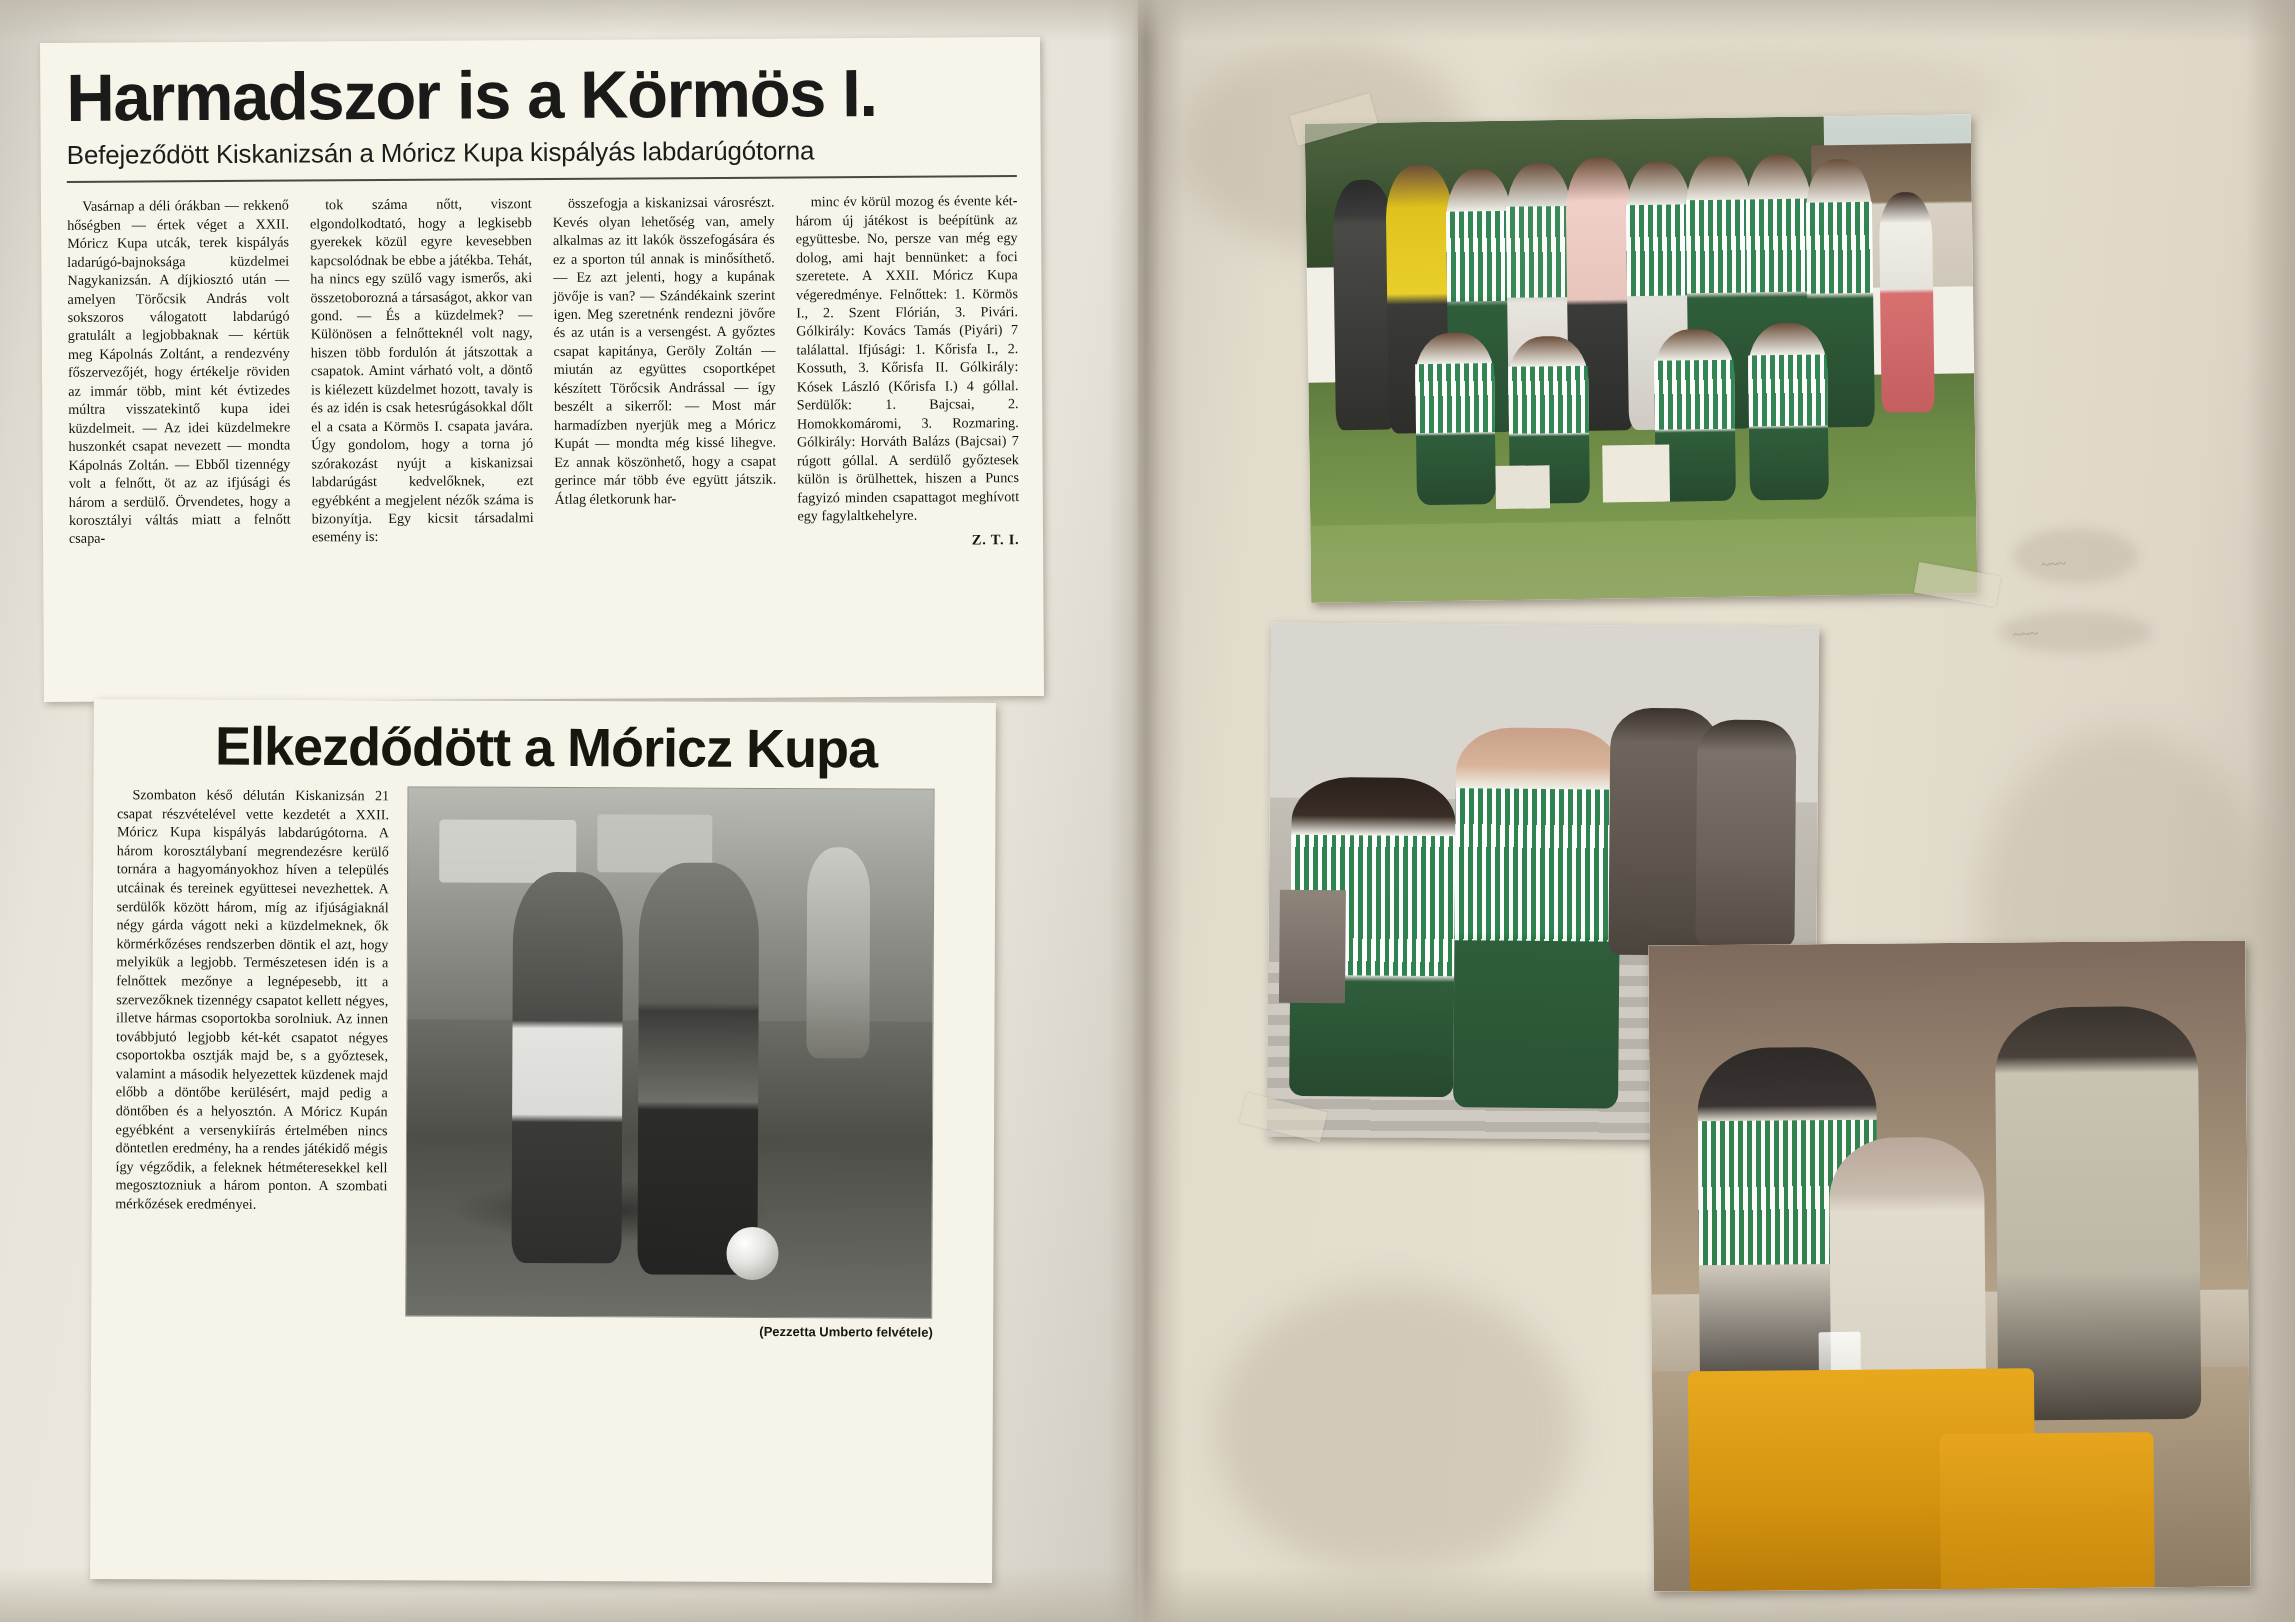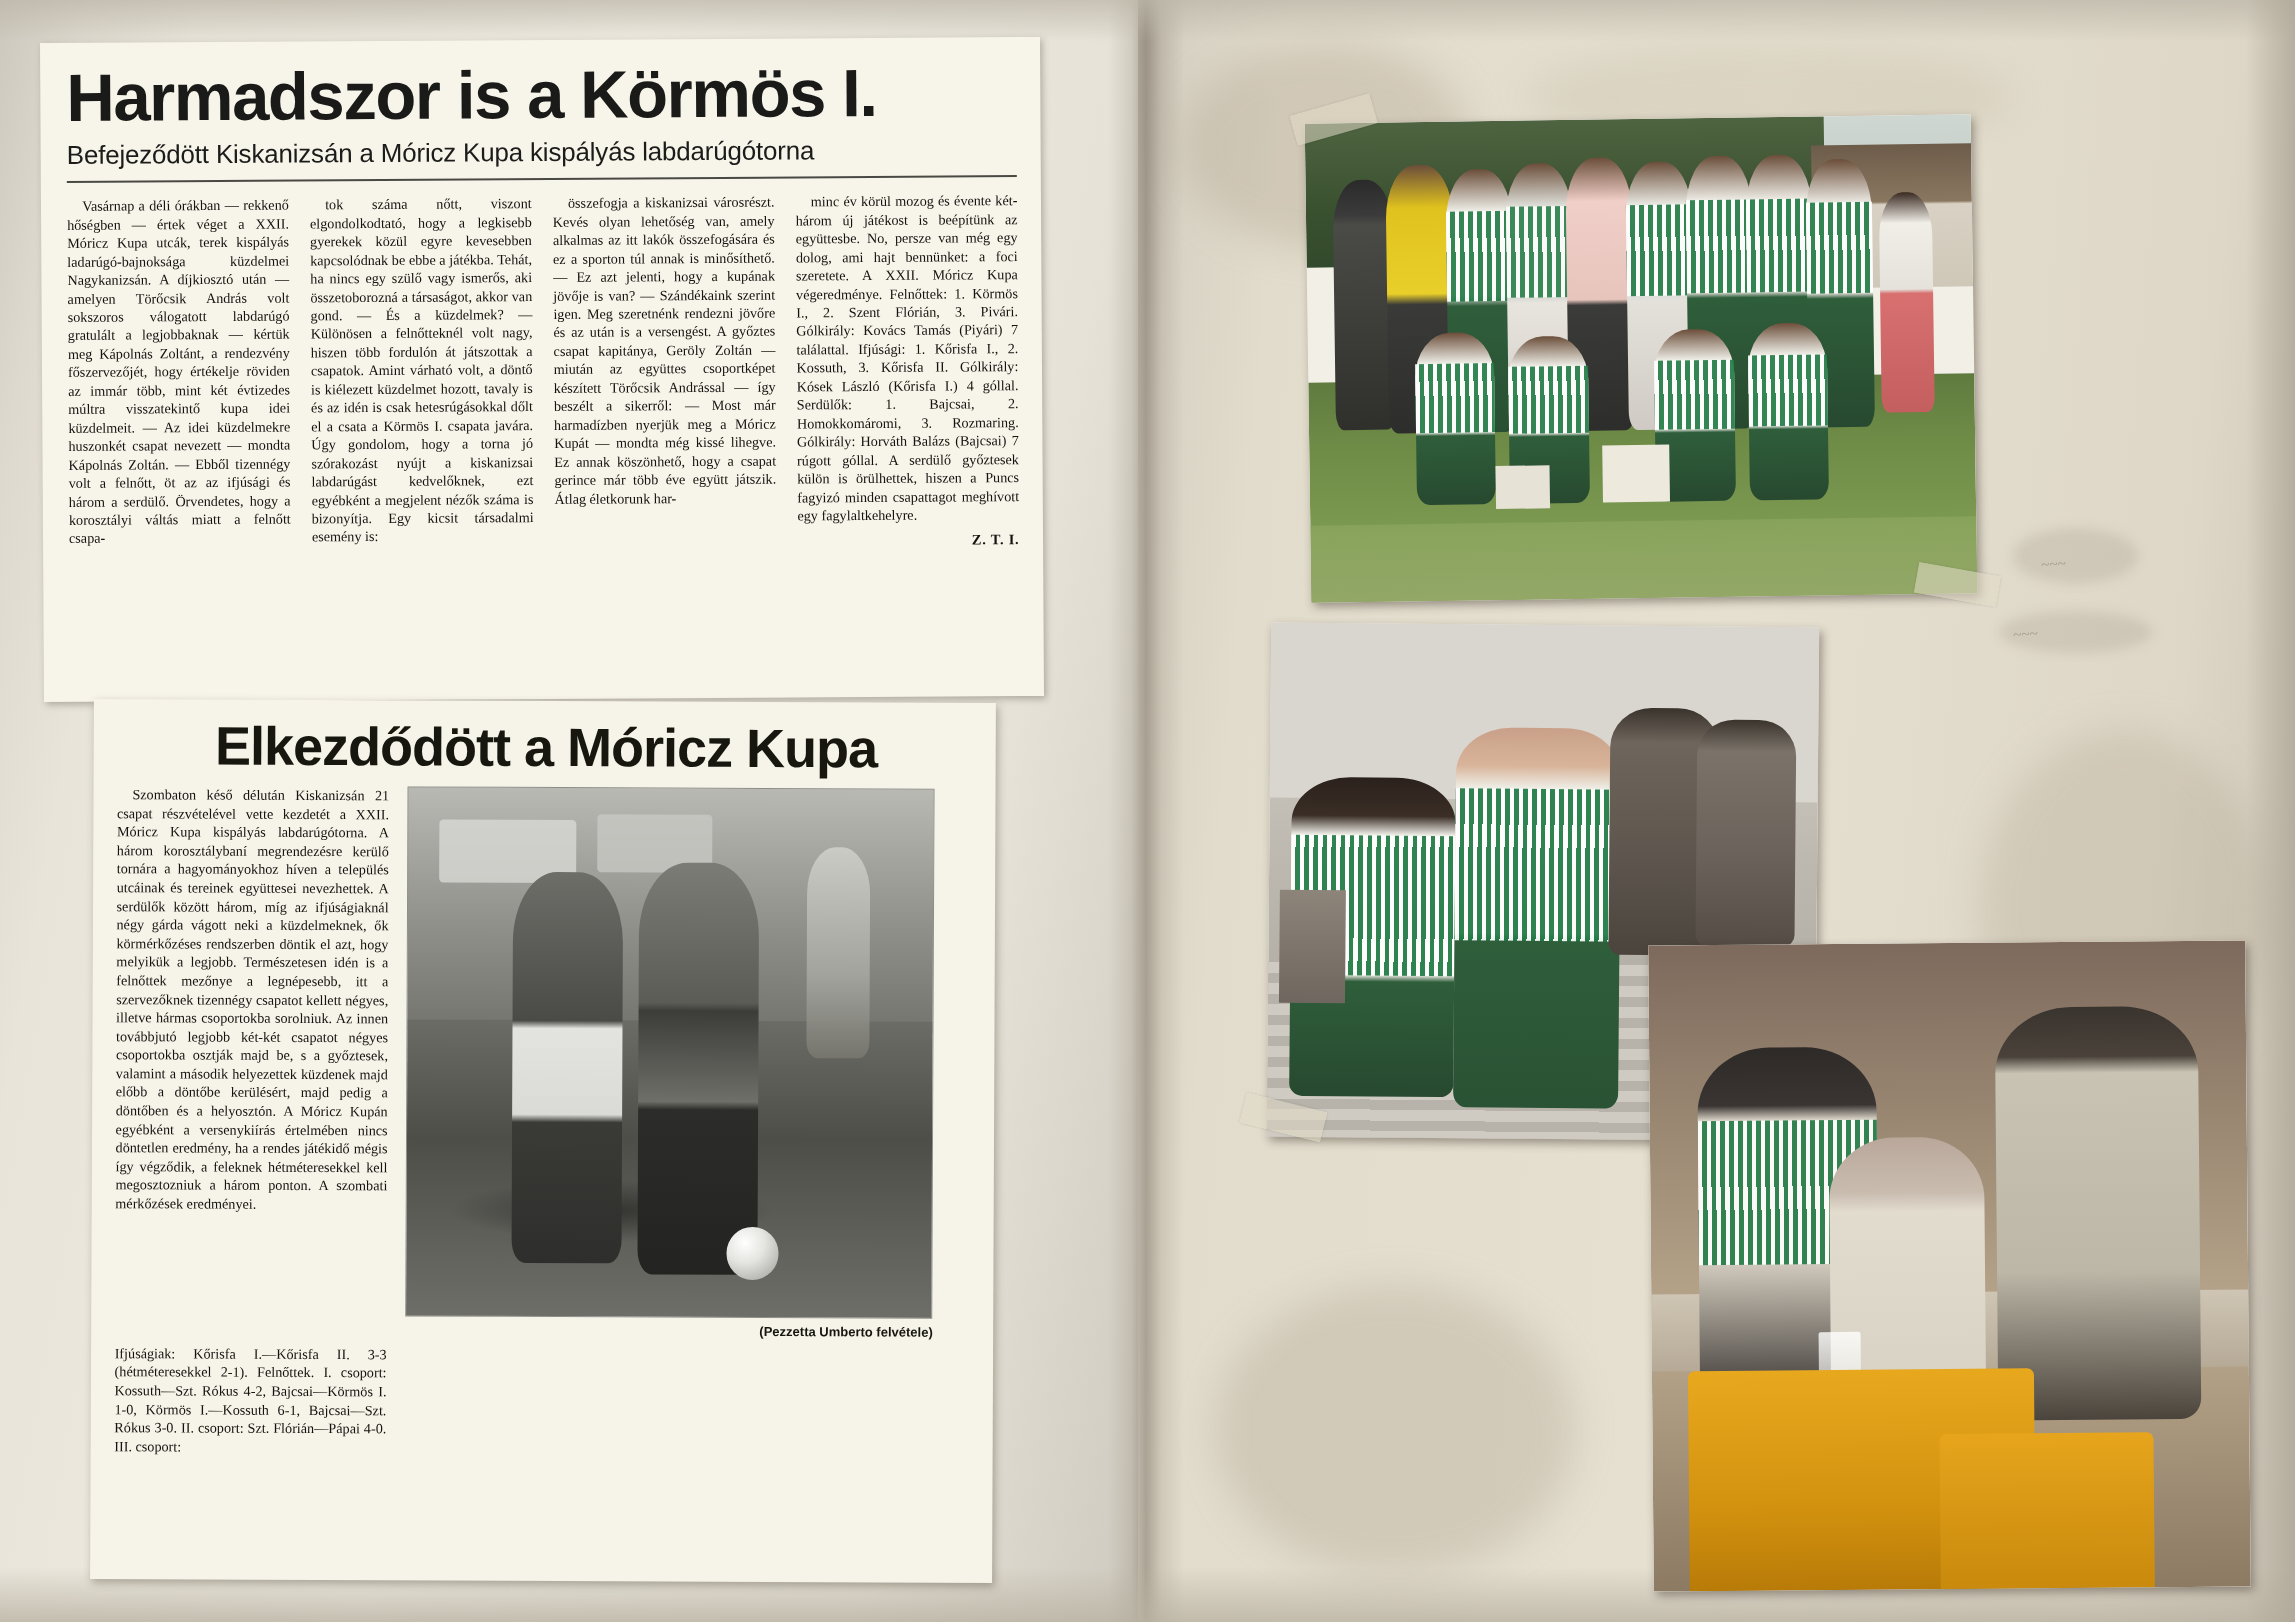--- a/index.html
+++ b/index.html
@@ -263,21 +263,20 @@
             <div class="ph-shadow"></div>
             <div class="ph-p3"></div>
             <div class="ph-p1"></div>
             <div class="ph-p2"></div>
             <div class="ph-ball"></div>
           </div>
           <div class="photo-credit">(Pezzetta Umberto felvétele)</div>
         </div>
       </div>
       <div class="b-results">
-        <div class="b-res-col">Ifjúságiak: Kőrisfa I.—Kőrisfa II. 3-3 (hétméteresekkel 2-1). Felnőttek. I. csoport: Kossuth—Szt. Rókus 4-2, Bajcsai—Körmös I. 1-0, Körmös I.—Kossuth 6-1, Bajcsai—Szt. Rókus 3-0. II. csoport: Szt. Flórián—Pápai 4-0. III. csoport:</div>
       </div>
     </div>
   </div>
 
   <div class="snap snap-team">
     <div class="team-img">
       <div class="t-sky"></div>
       <div class="t-trees"></div>
       <div class="t-house"></div>
       <div class="t-grass"></div>

